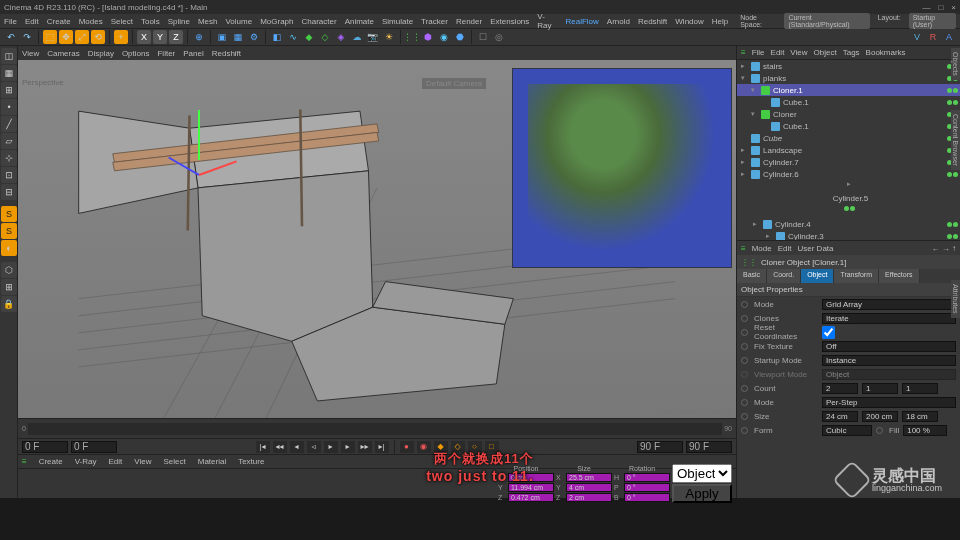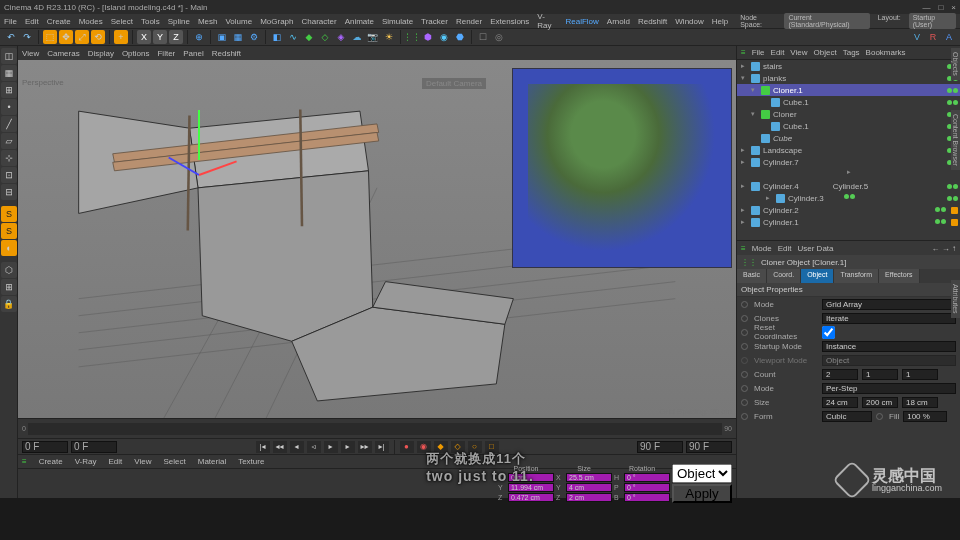--- a/index.html
+++ b/index.html
@@ -60,21 +60,21 @@
 .attrrow .lbl{width:64px;color:#aaa}
 .attrrow .fld{flex:1;height:11px;background:#222;border:1px solid #111;padding:0 3px;color:#ccc;display:flex;align-items:center}
 .attrrow .fld.sm{flex:0 0 36px}
 .attrrow .cn{width:7px;height:7px;border:1px solid #666;border-radius:50%;margin-right:2px}
 .sidetab{position:absolute;right:0;background:#444;writing-mode:vertical-rl;font-size:7px;padding:4px 1px;color:#aaa}
 .coords{height:30px;background:#353535;display:flex;align-items:center;font-size:7px;padding:0 4px;gap:2px;border-top:1px solid #222}
 .cgrp{display:flex;flex-direction:column;gap:1px}
 .cf{display:flex;gap:2px;align-items:center}
 .cf .l{width:8px;color:#999}
 .cf .v{width:46px;height:9px;background:#a21caf;padding:0 2px;color:#ccc;font-size:7px;border:1px solid #111}
-.subtitle{position:absolute;bottom:56px;left:50%;transform:translateX(-50%);text-align:left;color:#a3a3a3;font-size:14px;text-shadow:0 0 4px #000,0 0 2px #000;font-weight:bold;letter-spacing:1px}
+.subtitle{position:absolute;bottom:56px;left:50%;transform:translateX(-50%);text-align:right;color:#ef4444;font-size:14px;text-shadow:0 0 4px #000,0 0 2px #000;font-weight:bold;letter-spacing:1px}
 .subtitle .cn{font-size:13px}
 .watermark{position:absolute;bottom:46px;right:18px;color:rgba(255,255,255,0.7);font-size:16px;font-weight:bold;display:flex;align-items:center;gap:6px}
 .watermark .logo{width:28px;height:28px;border:2px solid rgba(255,255,255,0.6);border-radius:6px;transform:rotate(45deg)}
 .watermark .txt{display:flex;flex-direction:column;line-height:1}
 .watermark .txt .s{font-size:9px;font-weight:normal}
 </style>
 </head>
 <body>
 
 <div class="titlebar">
@@ -379,21 +379,21 @@
         </div>
         <div class="treerow" style="padding-left: 24px;">
           <span class="tri"></span>
           <span class="oicon" style="background:#5ad"></span>
           <span class="oname">Cube.1</span>
           <div class="dots">
             <span class="dot" style="background:#5c5"></span>
             <span class="dot" style="background:#5c5"></span>
           </div>
         </div>
-        <div class="treerow" style="padding-left: 14px; font-style: italic;">
+        <div class="treerow" style="padding-left: 4px; font-style: italic;">
           <span class="tri"></span>
           <span class="oicon" style="background:#5ad"></span>
           <span class="oname">Cube</span>
           <div class="dots">
             <span class="dot" style="background:#5c5"></span>
             <span class="dot" style="background:#5c5"></span>
           </div>
         </div>
         <div class="treerow" style="padding-left: 4px;">
           <span class="tri">▸</span>
@@ -406,30 +406,39 @@
         </div>
         <div class="treerow" style="padding-left: 4px;">
           <span class="tri">▸</span>
           <span class="oicon" style="background:#5ad"></span>
           <span class="oname">Cylinder.7</span>
           <div class="dots">
             <span class="dot" style="background:#5c5"></span>
             <span class="dot" style="background:#5c5"></span>
           </div>
         </div>
+        <div class="treerow" style="padding-left: 4px;">
+          <span class="tri">▸</span>
+          <span class="oicon" style="background:#5ad"></span>
+          <span class="oname">Cylinder.6</span>
+          <div class="dots">
+            <span class="dot" style="background:#5c5"></span>
+            <span class="dot" style="background:#5c5"></span>
+          </div>
+        </div>
         <div class="treerow" style="padding-left: 4px; flex-direction: column;">
           <span class="tri">▸</span>
           <span class="oicon" style="background:#5ad"></span>
           <span class="oname">Cylinder.5</span>
           <div class="dots">
             <span class="dot" style="background:#5c5"></span>
             <span class="dot" style="background:#5c5"></span>
           </div>
         </div>
-        <div class="treerow" style="padding-left: 4px;">
+        <div class="treerow" style="padding-left: 16px; margin-top: 26px;">
           <span class="tri">▸</span>
           <span class="oicon" style="background:#5ad"></span>
           <span class="oname">Cylinder.4</span>
           <div class="dots">
             <span class="dot" style="background:#5c5"></span>
             <span class="dot" style="background:#5c5"></span>
           </div>
         </div>
         <div class="treerow" style="padding-left: 4px; margin-left: 25px;">
           <span class="tri">▸</span>
@@ -488,20 +497,25 @@
         </div>
       <div class="attrrow">
           <span class="cn"></span>
           <span class="lbl">Clones</span>
           <div class="fld">Iterate</div>
         </div>
       <div class="attrrow">
           <span class="cn"></span>
           <span class="lbl">Reset Coordinates</span>
           <input type="checkbox" checked="" style="">
+        </div>
+      <div class="attrrow">
+          <span class="cn"></span>
+          <span class="lbl">Fix Texture</span>
+          <div class="fld">Off</div>
         </div>
       <div class="attrrow">
           <span class="cn"></span>
           <span class="lbl">Startup Mode</span>
           <div class="fld">Instance</div>
         </div>
       <div class="attrrow" style="opacity:0.5">
           <span class="cn"></span>
           <span class="lbl">Viewport Mode</span>
           <div class="fld">Object</div>

